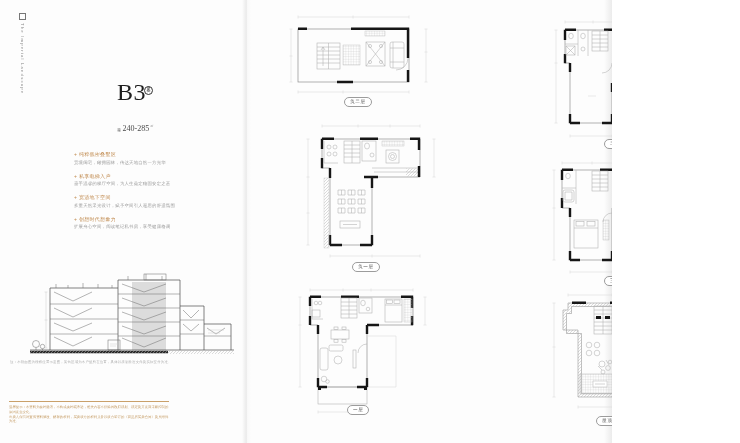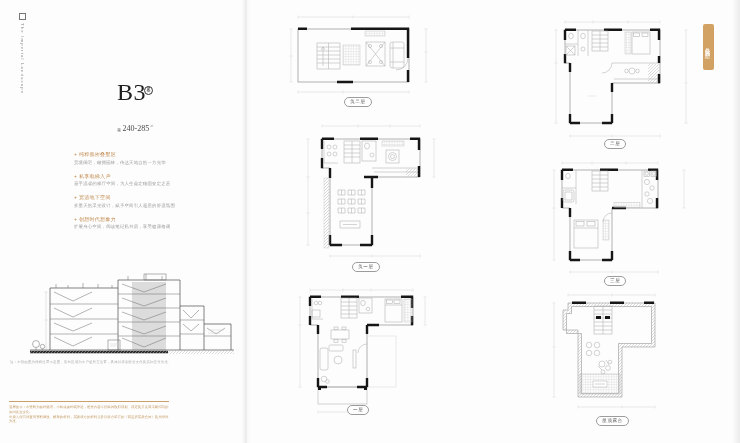--- a/index.html
+++ b/index.html
@@ -1,16 +1,16 @@
 <!DOCTYPE html>
 <html><head>
 <meta charset="utf-8">
 <style>
   html,body{margin:0;padding:0;background:#ffffff;}
-  .page{position:relative;width:740px;height:443px;background:#fdfdfd;overflow:hidden;
+  .page{position:relative;width:612px;height:443px;background:#fdfdfd;overflow:hidden;
         font-family:"Liberation Sans","DejaVu Sans",sans-serif;}
   .fold{position:absolute;left:242px;top:0;width:9px;height:100%;
         background:linear-gradient(90deg,rgba(0,0,0,0) 0%,rgba(0,0,0,0.075) 48%,rgba(0,0,0,0.02) 60%,rgba(0,0,0,0) 100%);}
   .edge{position:absolute;right:0;top:0;width:8px;height:100%;
         background:linear-gradient(270deg,rgba(0,0,0,0.07),rgba(0,0,0,0));}
 
   
   .brand{position:absolute;left:19px;top:13px;display:flex;flex-direction:column;align-items:center;gap:3px;}
   .brand-logo{width:5px;height:5px;border:1px solid #777;}
   .brand-name{writing-mode:vertical-rl;font-size:4.2px;letter-spacing:1.2px;color:#8a8a8a;white-space:nowrap;}

